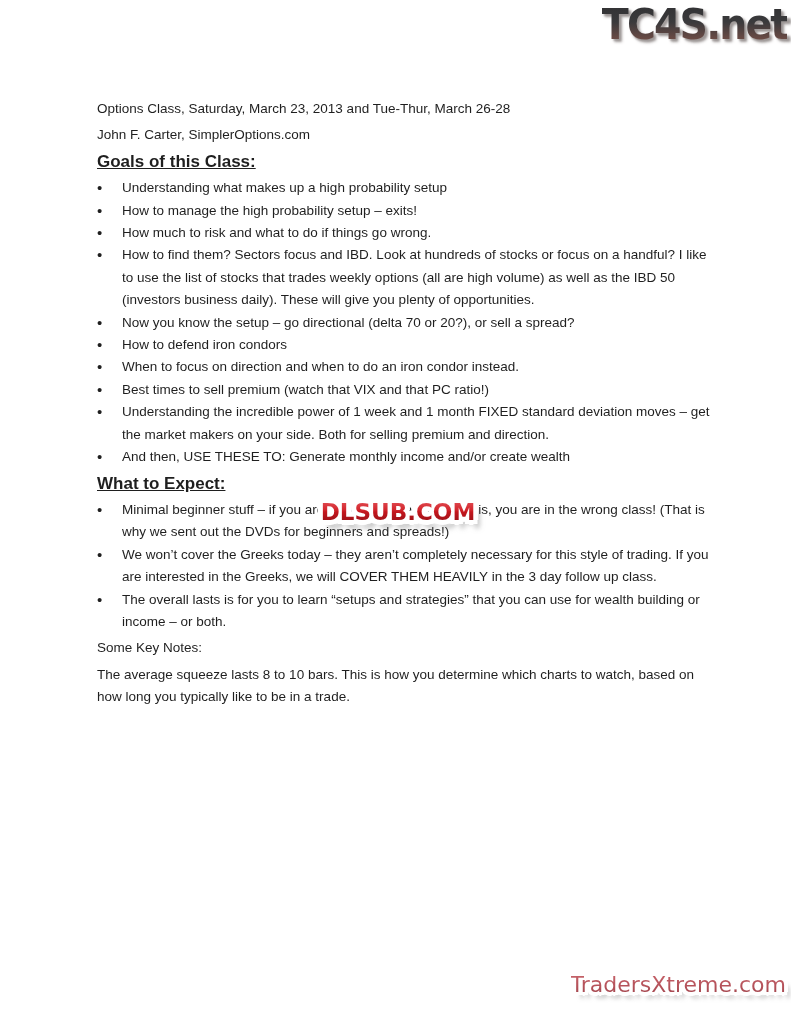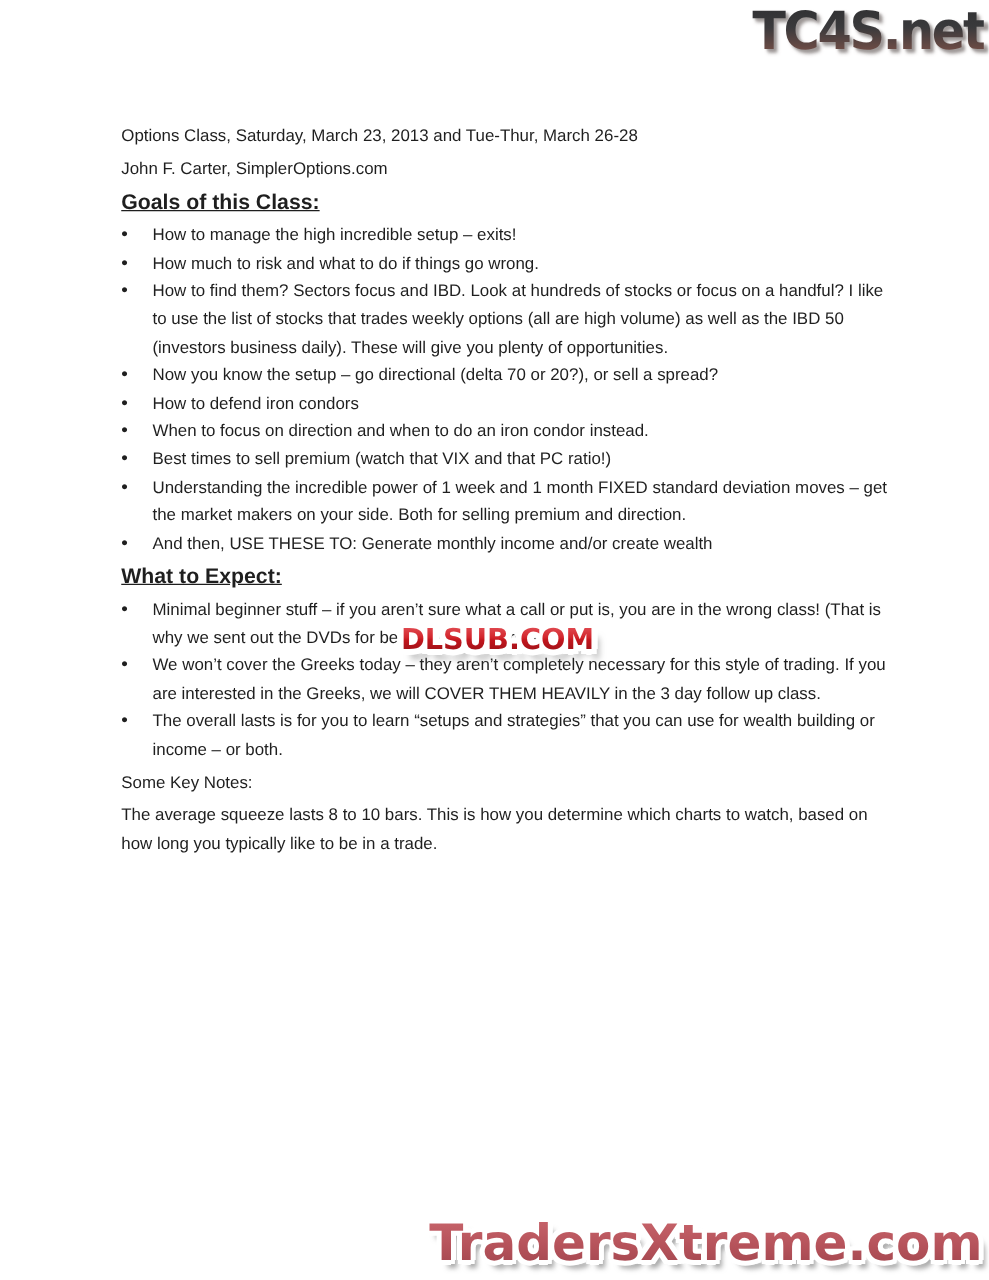--- a/index.html
+++ b/index.html
@@ -77,21 +77,21 @@
     .dlsub .fill {
       background: linear-gradient(180deg, #e4555b 0%, #d3262d 42%, var(--dlsub-red,#c3161d) 50%, var(--dlsub-red-dark,#8f1016) 100%);
       -webkit-background-clip: text; background-clip: text; color: transparent;
     }
   }
 
   
   .traders {
     position: absolute; top: 972px; right: 5px;
     font-family: "DejaVu Sans", sans-serif;
-    font-weight: bold; font-size: 40px; letter-spacing: 0px;
+    font-weight: normal; font-size: 22px; letter-spacing: 0px;
     white-space: nowrap;
   }
   .traders .stroke {
     position: absolute; left: 0; top: 0;
     color: #ffffff;
     -webkit-text-stroke: 6px #ffffff;
     text-shadow:
       -3px -3px 0 #fff, 3px -3px 0 #fff, -3px 3px 0 #fff, 3px 3px 0 #fff,
       0 -4px 0 #fff, 0 4px 0 #fff, -4px 0 0 #fff, 4px 0 0 #fff,
       5px 6px 4px rgba(130,130,130,.7);
@@ -113,21 +113,22 @@
     <span class="stroke">TC4S.net</span>
     <span class="fill">TC4S.net</span>
   </div>
 
   <div class="content">
     <p class="para-date">Options Class, Saturday, March 23, 2013 and Tue-Thur, March 26-28</p>
     <p class="para-author">John F. Carter, SimplerOptions.com</p>
 
     <h2 class="heading heading-goals">Goals of this Class:</h2>
     <ul class="bullets">
-      <li>How to manage the high incredible setup – exits!</li>
+      <li>Understanding what makes up a high probability setup</li>
+      <li>How to manage the high probability setup – exits!</li>
       <li>How much to risk and what to do if things go wrong.</li>
       <li>How to find them?  Sectors focus and IBD.  Look at hundreds of stocks or focus on a handful?  I like to use the list of stocks that trades weekly options (all are high volume) as well as the IBD 50 (investors business daily).  These will give you plenty of opportunities.</li>
       <li>Now you know the setup – go directional (delta 70 or 20?), or sell a spread?</li>
       <li>How to defend iron condors</li>
       <li>When to focus on direction and when to do an iron condor instead.</li>
       <li>Best times to sell premium (watch that VIX and that PC ratio!)</li>
       <li>Understanding the incredible power of 1 week and 1 month FIXED standard deviation moves – get the market makers on your side.  Both for selling premium and direction.</li>
       <li>And then, USE THESE TO: Generate monthly income and/or create wealth</li>
     </ul>
 

